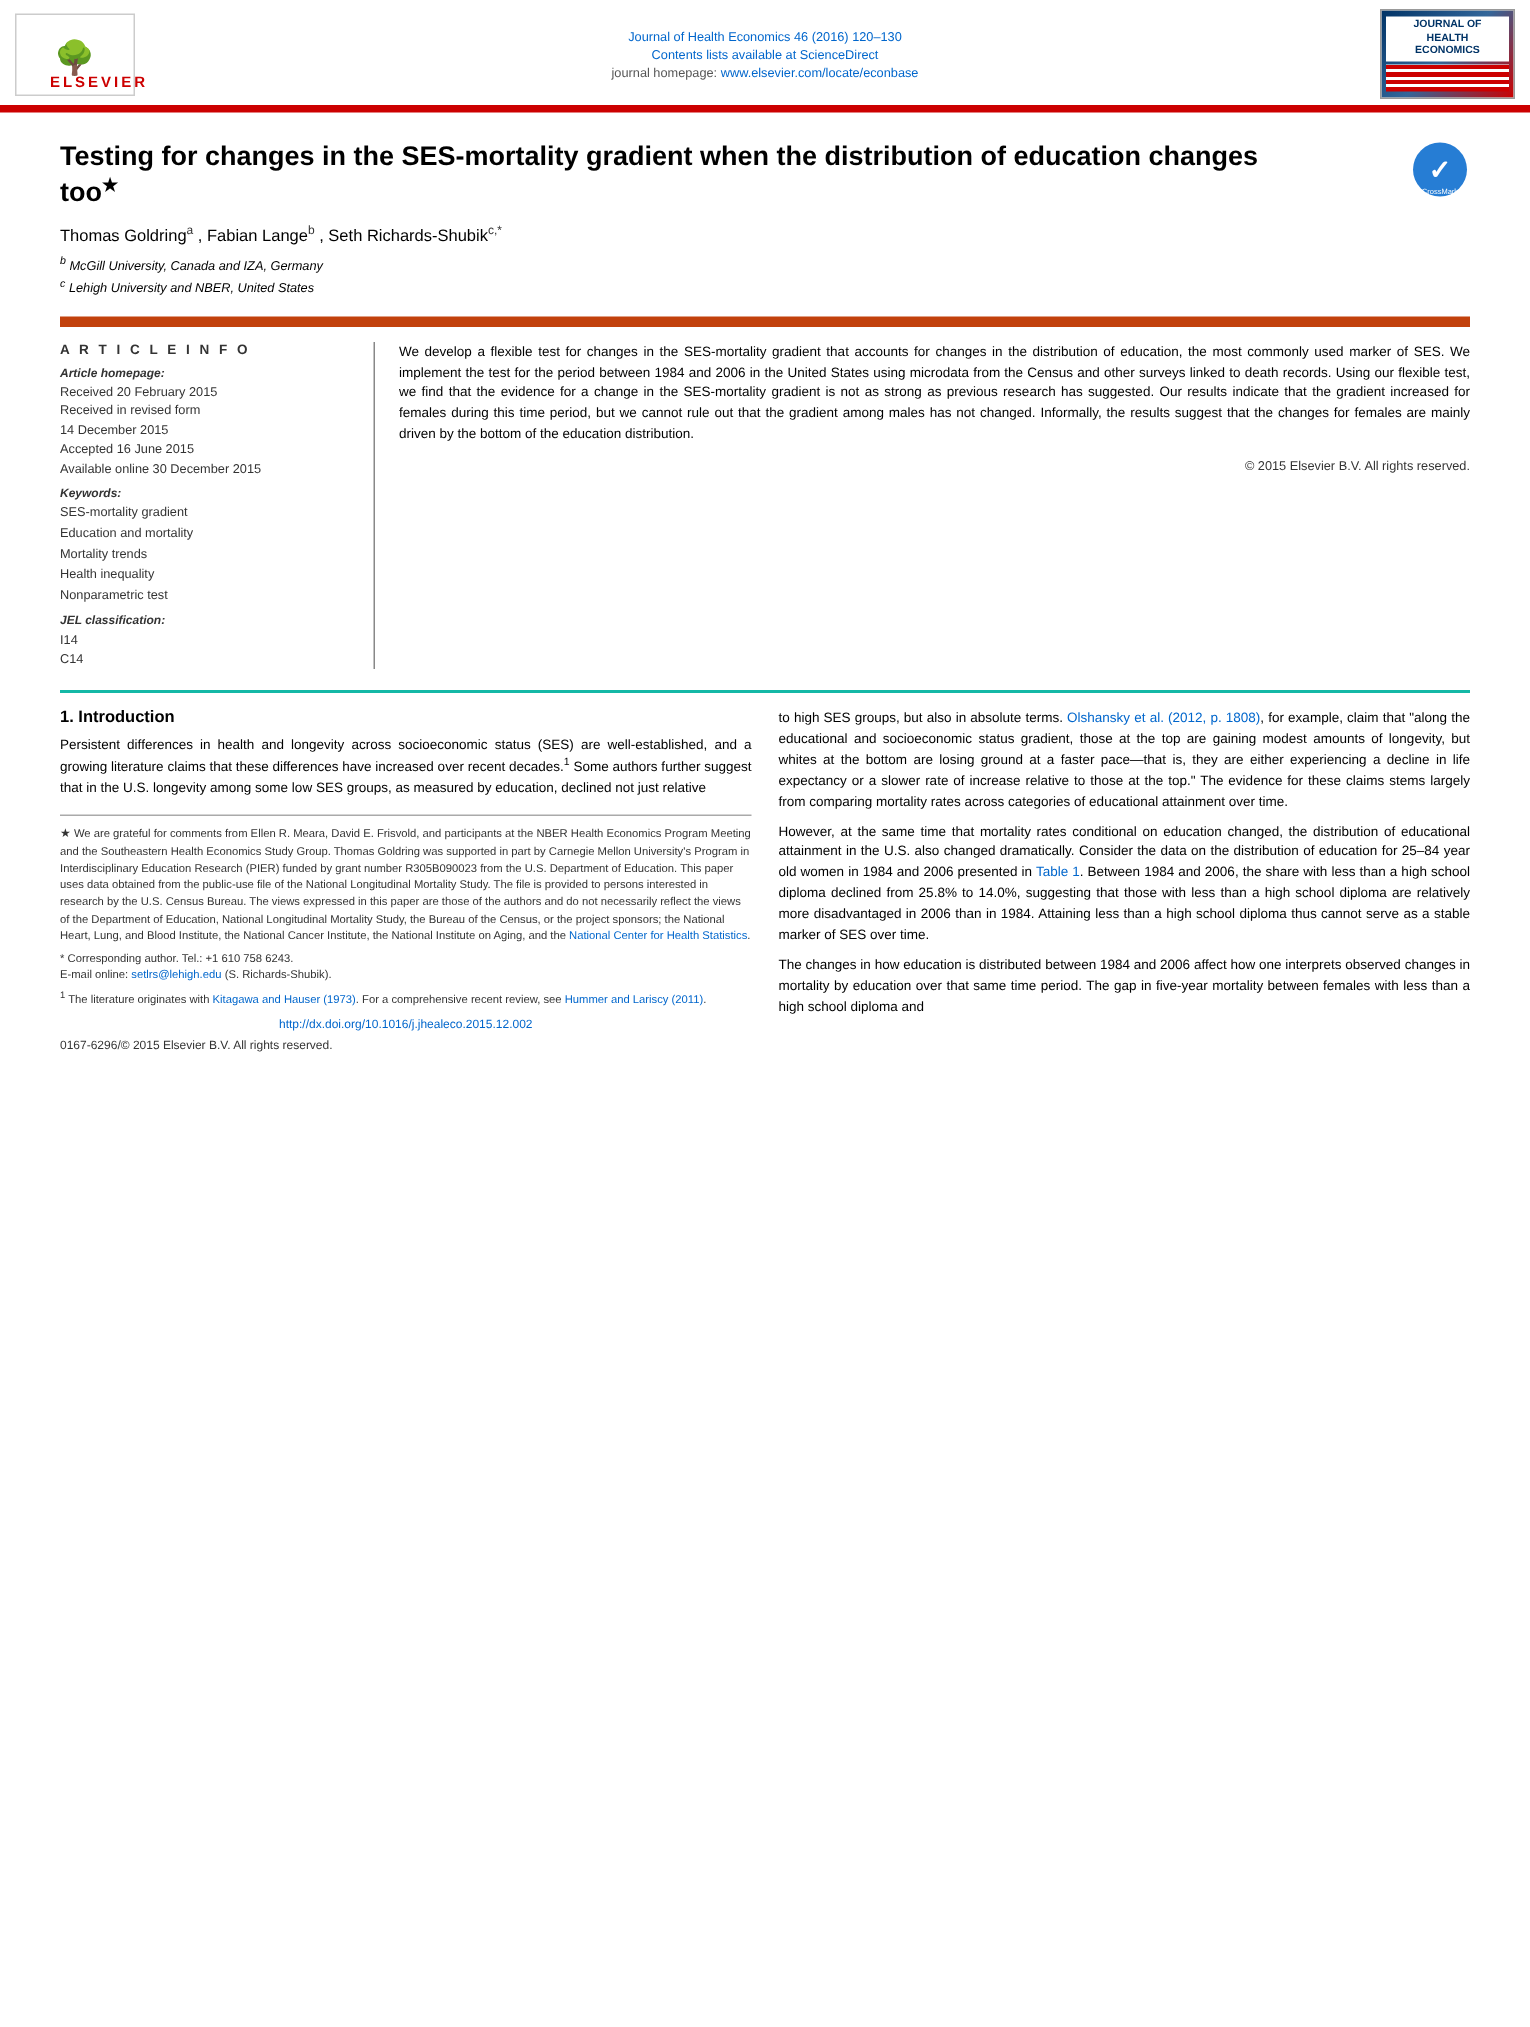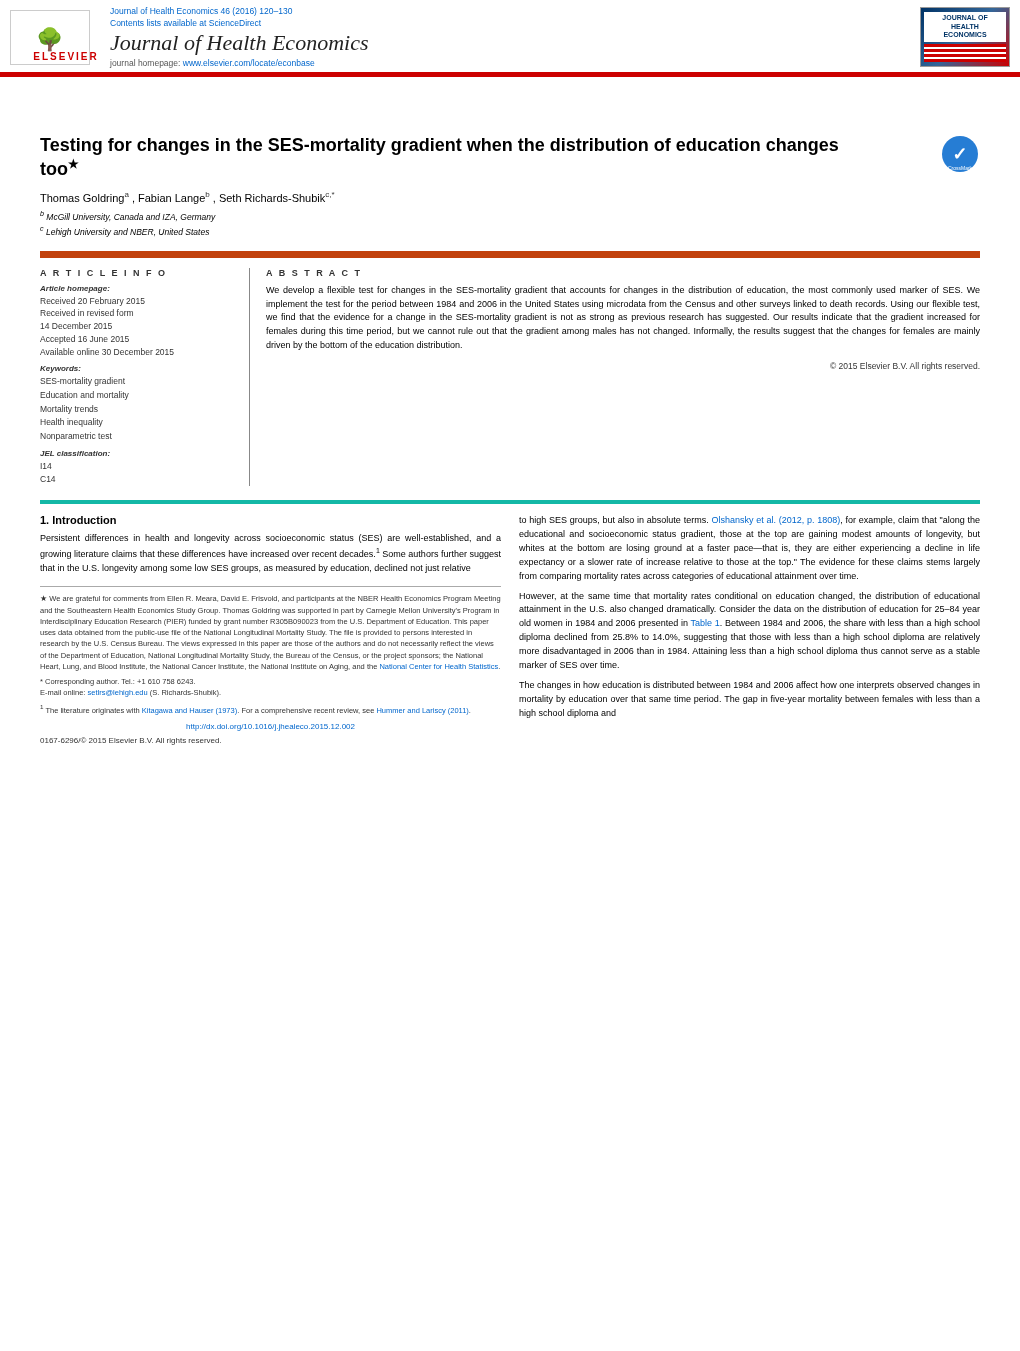--- a/index.html
+++ b/index.html
@@ -44,21 +44,21 @@
     .elsevier-text {
       font-size: 10px;
       font-weight: bold;
       letter-spacing: 2px;
       color: #c00;
       font-family: Arial, sans-serif;
       margin-left: 32px;
     }
     .journal-header-center {
       flex: 1;
-      text-align: left;
+      text-align: center;
       padding: 0 10px;
     }
     .journal-small-ref {
       font-size: 8.5px;
       color: #0066cc;
       font-family: Arial, sans-serif;
       margin-bottom: 2px;
     }
     .journal-title-main {
       font-size: 22px;
@@ -112,21 +112,20 @@
     
     .red-divider {
       height: 3px;
       background: #cc0000;
       margin: 0;
     }
 
     
     .main-content {
       padding: 18px 40px 10px 40px;
-      margin-top: 39px;
     }
 
     
     .article-title-section {
       display: flex;
       align-items: flex-start;
       justify-content: space-between;
       margin-bottom: 8px;
     }
     .article-title {
@@ -231,21 +230,21 @@
       color: #333;
       margin-top: 8px;
       text-align: right;
     }
 
     
     .body-section {
       display: flex;
       gap: 18px;
       margin-top: 10px;
-      border-top: 4px solid #14b8a6;
+      border-top: 2px solid #14b8a6;
       padding-top: 10px;
     }
     .body-col {
       flex: 1;
     }
     .section-heading {
       font-size: 11px;
       font-family: Arial, sans-serif;
       font-weight: bold;
       margin-bottom: 6px;
@@ -295,21 +294,20 @@
 <div class="journal-header">
   <div class="journal-header-left">
     <div class="elsevier-logo">
       <div class="elsevier-tree">🌳</div>
       <div class="elsevier-text">ELSEVIER</div>
     </div>
   </div>
   <div class="journal-header-center">
     <div class="journal-small-ref">Journal of Health Economics 46 (2016) 120–130</div>
     <div class="journal-small-ref">Contents lists available at <span style="color:#0066cc;">ScienceDirect</span></div>
-    <div class="journal-title-main">Journal of Health Economics</div>
     <div class="journal-homepage">
       <span>journal homepage:</span>
       <span style="color:#0066cc;"> www.elsevier.com/locate/econbase</span>
     </div>
   </div>
   <div class="journal-header-right">
     <div class="jhe-logo-inner">
       <div class="jhe-text">JOURNAL OF<br>HEALTH<br>ECONOMICS</div>
     </div>
     <div class="jhe-bars"></div>
@@ -360,21 +358,20 @@
         <div>Education and mortality</div>
         <div>Mortality trends</div>
         <div>Health inequality</div>
         <div>Nonparametric test</div>
       </div>
       <div class="info-subhead">JEL classification:</div>
       <div class="jel-codes">I14<br>C14</div>
     </div>
 
     <div class="abstract-col">
-      <div class="info-heading">A B S T R A C T</div>
       <div class="abstract-text">We develop a flexible test for changes in the SES-mortality gradient that accounts for changes in the distribution of education, the most commonly used marker of SES. We implement the test for the period between 1984 and 2006 in the United States using microdata from the Census and other surveys linked to death records. Using our flexible test, we find that the evidence for a change in the SES-mortality gradient is not as strong as previous research has suggested. Our results indicate that the gradient increased for females during this time period, but we cannot rule out that the gradient among males has not changed. Informally, the results suggest that the changes for females are mainly driven by the bottom of the education distribution.</div>
       <div class="copyright-line">© 2015 Elsevier B.V. All rights reserved.</div>
     </div>
   </div>
 
   <div class="body-section">
 
     <div class="body-col">
       <div class="section-heading">1.  Introduction</div>
       <div class="body-para">

